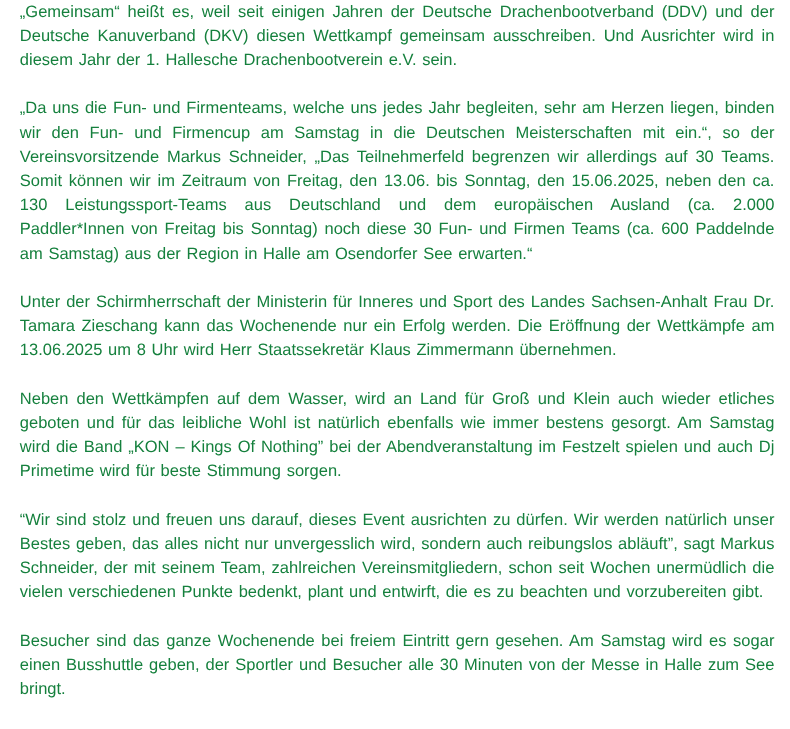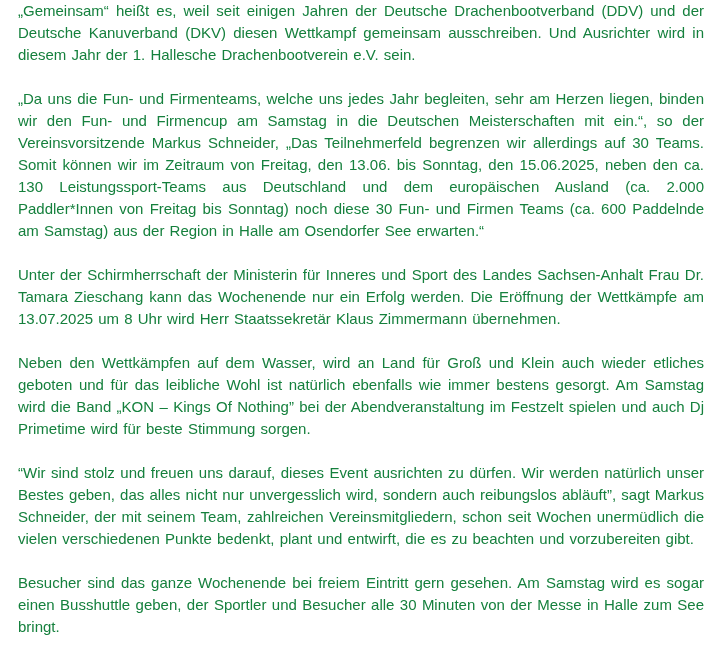--- a/index.html
+++ b/index.html
@@ -24,17 +24,17 @@
     margin: 0 0 22px 0;
     word-spacing: 1px;
   }
 </style>
 </head>
 <body>
 
 <div class="article">
   <p class="para">„Gemeinsam“ heißt es, weil seit einigen Jahren der Deutsche Drachenbootverband (DDV) und der Deutsche Kanuverband (DKV) diesen Wettkampf gemeinsam ausschreiben. Und Ausrichter wird in diesem Jahr der 1. Hallesche Drachenbootverein e.V. sein.</p>
   <p class="para">„Da uns die Fun- und Firmenteams, welche uns jedes Jahr begleiten, sehr am Herzen liegen, binden wir den Fun- und Firmencup am Samstag in die Deutschen Meisterschaften mit ein.“, so der Vereinsvorsitzende Markus Schneider, „Das Teilnehmerfeld begrenzen wir allerdings auf 30 Teams. Somit können wir im Zeitraum von Freitag, den 13.06. bis Sonntag, den 15.06.2025, neben den ca. 130 Leistungssport-Teams aus Deutschland und dem europäischen Ausland (ca. 2.000 Paddler*Innen von Freitag bis Sonntag) noch diese 30 Fun- und Firmen Teams (ca. 600 Paddelnde am Samstag) aus der Region in Halle am Osendorfer See erwarten.“</p>
-  <p class="para">Unter der Schirmherrschaft der Ministerin für Inneres und Sport des Landes Sachsen-Anhalt Frau Dr. Tamara Zieschang kann das Wochenende nur ein Erfolg werden. Die Eröffnung der Wettkämpfe am 13.07.2025 um 8 Uhr wird Herr Staatssekretär Klaus Zimmermann übernehmen.</p>
+  <p class="para">Unter der Schirmherrschaft der Ministerin für Inneres und Sport des Landes Sachsen-Anhalt Frau Dr. Tamara Zieschang kann das Wochenende nur ein Erfolg werden. Die Eröffnung der Wettkämpfe am 13.06.2025 um 8 Uhr wird Herr Staatssekretär Klaus Zimmermann übernehmen.</p>
   <p class="para">Neben den Wettkämpfen auf dem Wasser, wird an Land für Groß und Klein auch wieder etliches geboten und für das leibliche Wohl ist natürlich ebenfalls wie immer bestens gesorgt. Am Samstag wird die Band „KON – Kings Of Nothing” bei der Abendveranstaltung im Festzelt spielen und auch Dj Primetime wird für beste Stimmung sorgen.</p>
   <p class="para">“Wir sind stolz und freuen uns darauf, dieses Event ausrichten zu dürfen. Wir werden natürlich unser Bestes geben, das alles nicht nur unvergesslich wird, sondern auch reibungslos abläuft”, sagt Markus Schneider, der mit seinem Team, zahlreichen Vereinsmitgliedern, schon seit Wochen unermüdlich die vielen verschiedenen Punkte bedenkt, plant und entwirft, die es zu beachten und vorzubereiten gibt.</p>
   <p class="para">Besucher sind das ganze Wochenende bei freiem Eintritt gern gesehen. Am Samstag wird es sogar einen Busshuttle geben, der Sportler und Besucher alle 30 Minuten von der Messe in Halle zum See bringt.</p>
 </div>
 
 </body></html>

